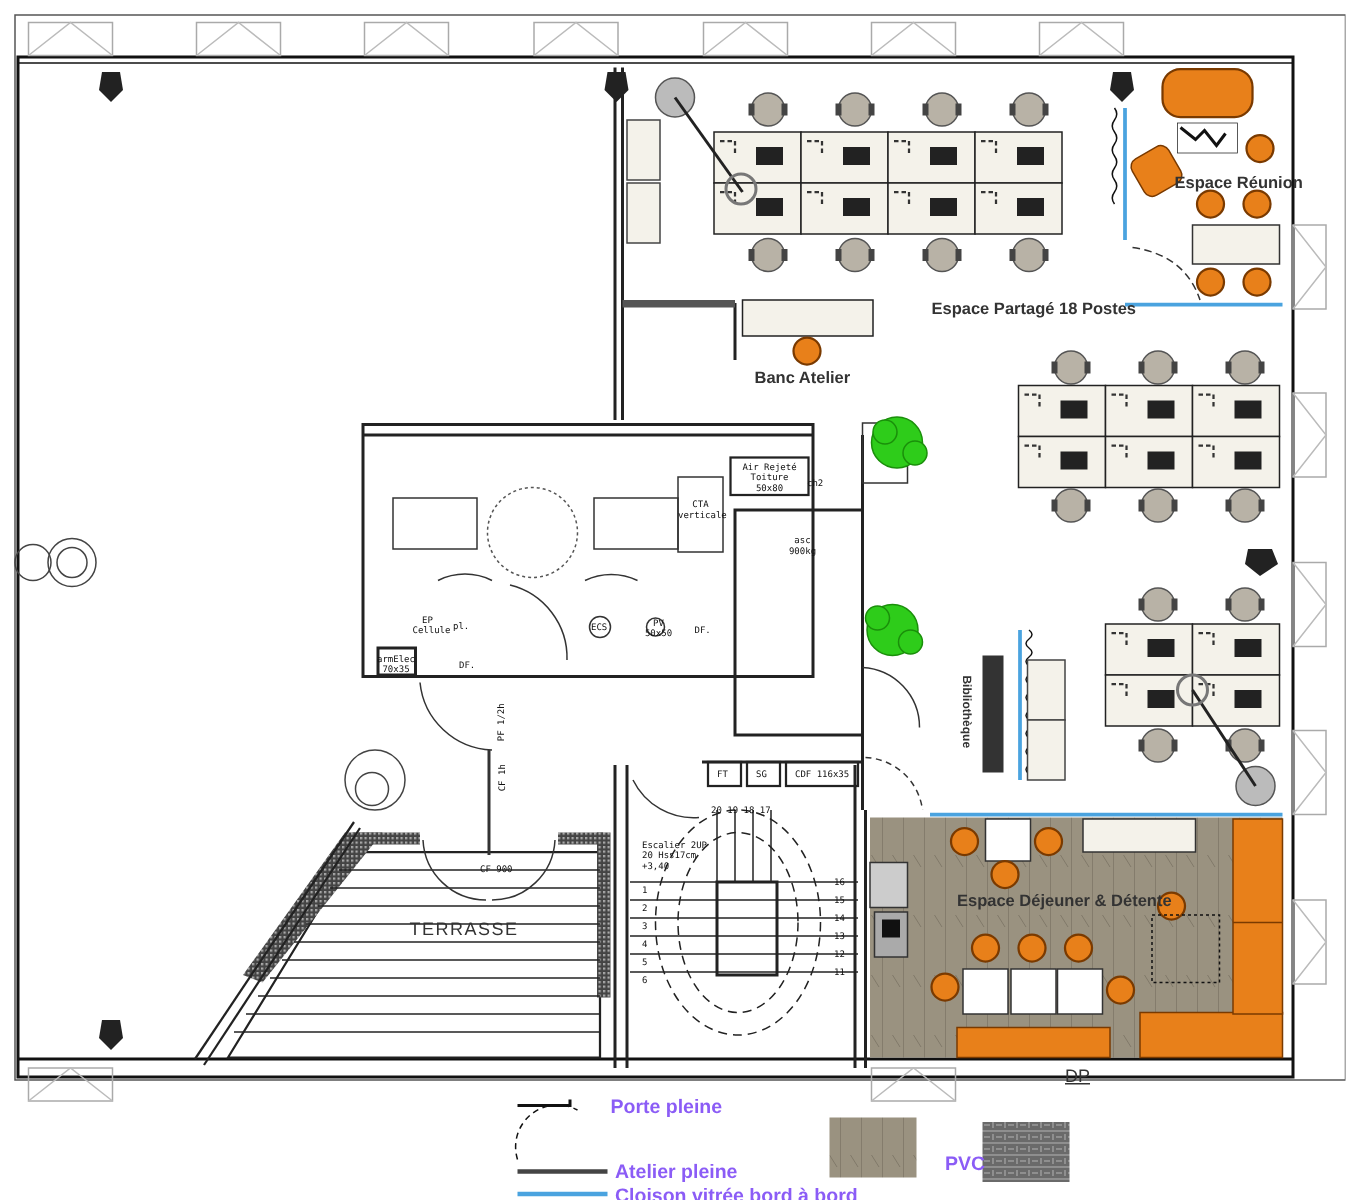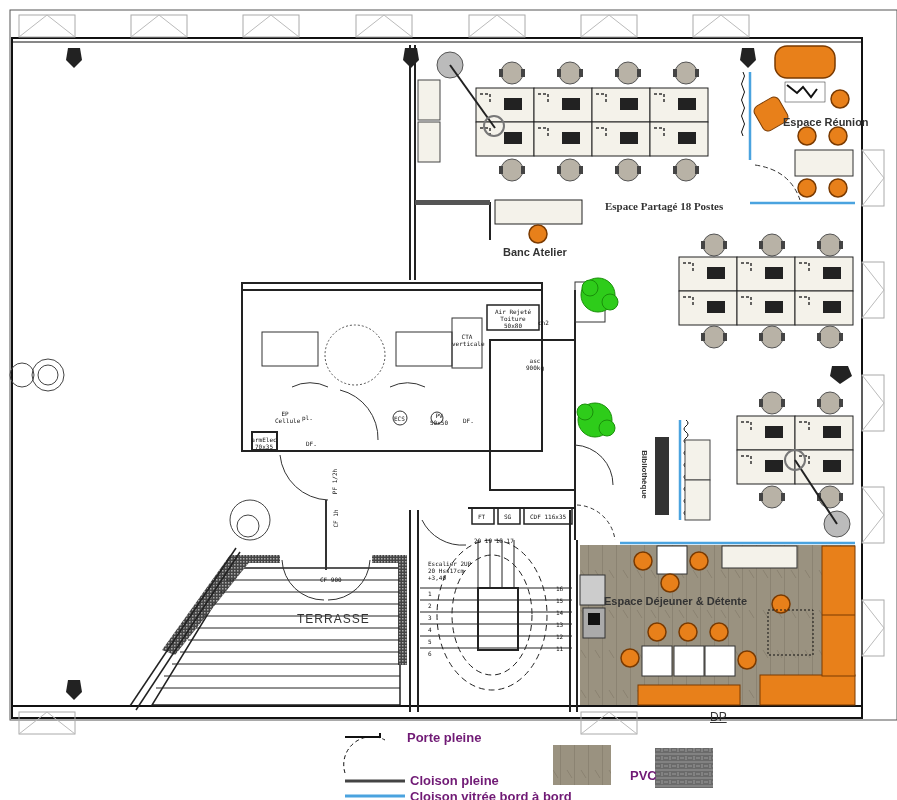--- a/index.html
+++ b/index.html
@@ -2,21 +2,21 @@
 <html><head>
 <meta charset="utf-8">
 <style>
   html,body{margin:0;padding:0;background:#fff;}
   body{width:897px;height:800px;position:relative;overflow:hidden;font-family:"Liberation Sans",sans-serif;}
   #plan{position:absolute;left:0;top:0;width:897px;height:800px;}
   .lbl{position:absolute;font-family:"Liberation Sans",sans-serif;color:#222;white-space:nowrap;}
   .lbl.room{font-size:11px;font-weight:bold;color:#333;}
   .lbl.tech{font-size:6px;font-family:"DejaVu Sans Mono",monospace;color:#111;line-height:7px;text-align:center;}
   .lbl.terr{font-size:12px;letter-spacing:1px;color:#333;}
-  .legend-text{position:absolute;font-size:13px;font-weight:bold;color:#701a75;white-space:nowrap;}
+  .legend-text{position:absolute;font-size:13px;font-weight:bold;color:#8b5cf6;white-space:nowrap;}
 </style>
 </head>
 <body>
 
 <svg id="plan" viewBox="0 0 897 800" xmlns="http://www.w3.org/2000/svg">
   <defs>
     <pattern id="pvcWood" width="14" height="40" patternUnits="userSpaceOnUse">
       <rect width="14" height="40" fill="#9a9280"></rect>
       <line x1="0" y1="0" x2="0" y2="40" stroke="#7d7565" stroke-width="1"></line>
       <line x1="7" y1="10" x2="12" y2="18" stroke="#7d7565" stroke-width="0.6"></line>
@@ -289,26 +289,26 @@
   <g>
     <polyline points="345,737 380,737 380,733" fill="none" stroke="#111" stroke-width="2"></polyline>
     <path d="M345 773 A 28 28 0 0 1 385 740" stroke="#111" fill="none" stroke-dasharray="4,3"></path>
     <line x1="345" y1="781" x2="405" y2="781" stroke="#444" stroke-width="3"></line>
     <line x1="345" y1="796" x2="405" y2="796" stroke="#4aa3df" stroke-width="3"></line>
     <rect x="553" y="745" width="58" height="40" fill="url(#pvcWood)"></rect>
     <rect x="655" y="748" width="58" height="40" fill="url(#tile)"></rect>
   </g>
 </svg>
 
-<div class="lbl room" style="left:605px;top:200px;font-family:Liberation Serif, serif;">Espace Partagé 18 Postes</div>
+<div class="lbl room" style="left:621px;top:200px;">Espace Partagé 18 Postes</div>
 <div class="lbl room" style="left:783px;top:116px;">Espace Réunion</div>
 <div class="lbl room" style="left:503px;top:246px;text-align:center;">Banc Atelier</div>
 <div class="lbl room" style="left:620px;top:470px;transform:rotate(90deg);transform-origin:center;font-size:8px;">Bibliothèque</div>
-<div class="lbl room" style="left:604px;top:595px;">Espace Déjeuner &amp; Détente</div>
-<div class="lbl terr" style="left:273px;top:612px;margin-left:24px;">TERRASSE</div>
+<div class="lbl room" style="left:638px;top:595px;">Espace Déjeuner &amp; Détente</div>
+<div class="lbl terr" style="left:273px;top:612px;">TERRASSE</div>
 
 <div class="lbl tech" style="left:488px;top:308px;width:50px;">
   <div>Air Rejeté</div>
   <div>Toiture</div>
   <div>50x80</div>
 </div>
 <div class="lbl tech" style="left:452px;top:333px;width:30px;">
   <div>CTA</div>
   <div>verticale</div>
 </div>
@@ -363,15 +363,15 @@
   <div>11</div>
 </div>
 <div class="lbl tech" style="left:474px;top:537px;">
   <span>20</span>
   <span>19</span>
   <span>18</span>
   <span>17</span>
 </div>
 
 <div class="legend-text" style="left:407px;top:730px;">Porte pleine</div>
-<div class="legend-text" style="left:410px;top:773px;">Cloison pleine</div>
+<div class="legend-text" style="left:410px;top:773px;">Atelier pleine</div>
 <div class="legend-text" style="left:410px;top:789px;">Cloison vitrée bord à bord</div>
 <div class="legend-text" style="left:617px;top:768px;padding-left:13px;">PVC</div>
 
 </body></html>

